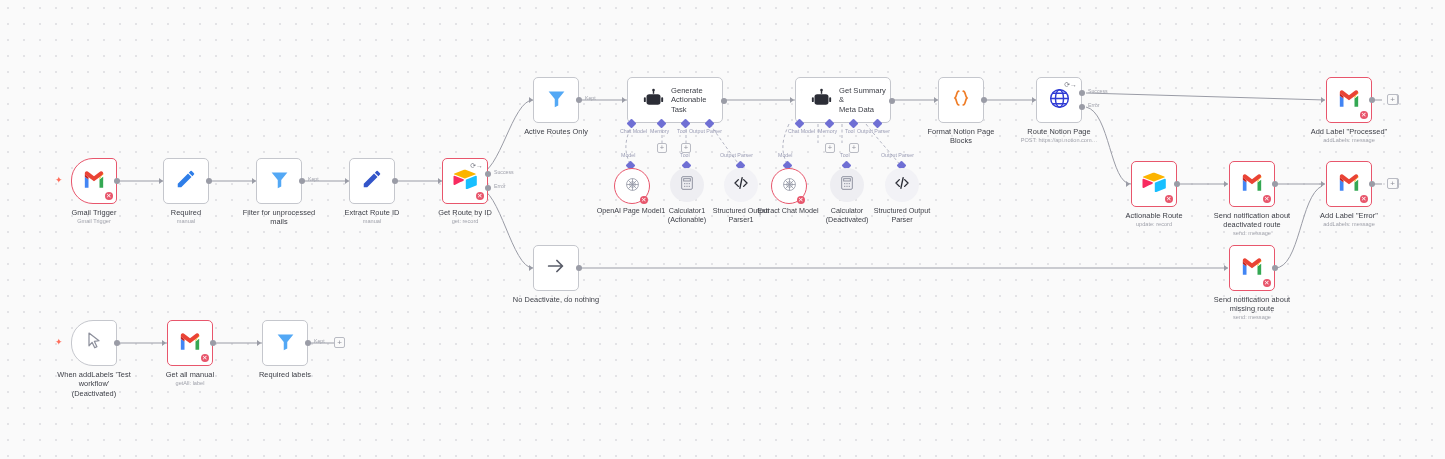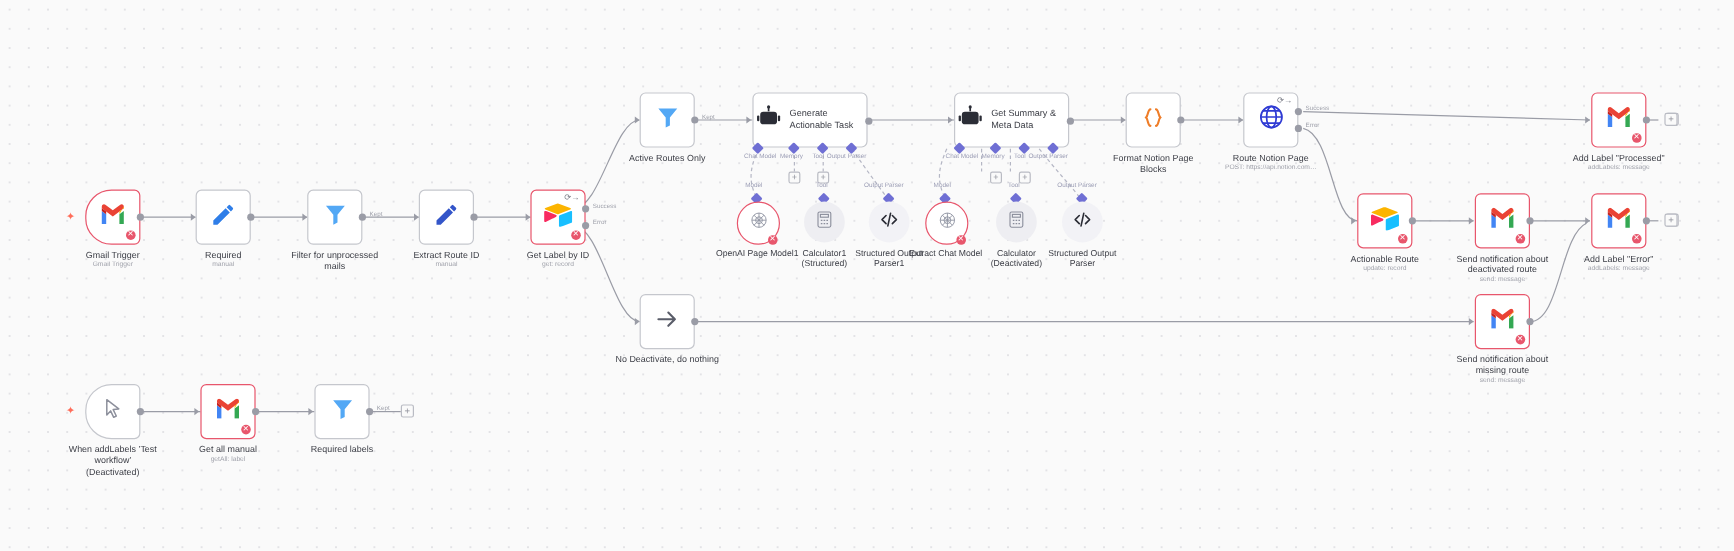--- a/index.html
+++ b/index.html
@@ -19,21 +19,21 @@
   
   .node{position:absolute;}
   .nbox{
     position:absolute;width:46px;height:46px;box-sizing:border-box;
     background:#fff;border:1px solid #c5c7cd;border-radius:5px;
     display:flex;align-items:center;justify-content:center;
   }
   .nbox.err{border:1.3px solid #e8566c;}
   .nbox.trig{border-radius:22px 5px 5px 22px;width:46px;}
   .nbox.trig.err{border:1.3px solid #e8566c;}
-  .nbox.wide{width:96px;height:46px;border-radius:5px;justify-content:flex-start;padding-left:2px;gap:7px;}
+  .nbox.wide{width:96px;height:46px;border-radius:5px;justify-content:flex-start;padding-left:15px;gap:7px;}
 
   .caption{
     position:absolute;text-align:center;color:#3b3d45;
     font-size:7.4px;line-height:9.4px;letter-spacing:.05px;
     width:150px;left:-52px;top:50px;white-space:pre-line;
   }
   .subcap{
     position:absolute;text-align:center;color:#a0a2ab;
     font-size:5.6px;line-height:7.6px;width:170px;left:-62px;
     white-space:nowrap;overflow:hidden;text-overflow:ellipsis;
@@ -226,21 +226,21 @@
           <path d="M10.6 11.7l-2.8 1.3-.3.1-5.8 2.8c-.5.3-1.2-.1-1.2-.7V7.7c0-.2.1-.4.3-.6l.3-.2.4-.1a1 1 0 0 1 .6.1l8.4 3.3c.5.2.5.9.1 1.1z" fill="#f82b60"></path>
         </svg>
       </span>
       <div class="retry">⟳→</div>
       <div class="errbadge">✕</div>
     </div>
     <div class="port" style="left:43px;top:13px;"></div>
     <div class="portlabel" style="left:52px;top:11px;">Success</div>
     <div class="port" style="left:43px;top:27px;"></div>
     <div class="portlabel" style="left:52px;top:25px;">Error</div>
-    <div class="caption">Get Label by ID</div>
+    <div class="caption">Get Route by ID</div>
     <div class="subcap" style="top:60px;">get: record</div>
   </div>
 
   <div class="node" style="left:533px;top:77px;">
     <div class="inarrow" style="left:-4px;top:20px;"></div>
     <div class="nbox" style="left:0;top:0;">
       <span class="icon">
         <svg width="21" height="21" viewBox="0 0 24 24">
             <path d="M3 4h18l-7 8.5V20l-4 2v-9.5z" fill="#53a8f5"></path>
           </svg>
@@ -386,21 +386,21 @@
     <div class="scirc" style="left:0;top:2px;">
       <span class="icon">
         <svg width="16" height="16" viewBox="0 0 24 24" fill="none" stroke="#8b8e9c" stroke-width="1.4">
           <rect x="4" y="2.5" width="16" height="19" rx="2"></rect>
           <rect x="7" y="5.5" width="10" height="3.5"></rect>
           <path d="M7.5 13h2M11 13h2M14.5 13h2M7.5 17h2M11 17h2M14.5 17h2"></path>
         </svg>
       </span>
     </div>
     <div class="slabel">Calculator1
-(Structured)</div>
+(Actionable)</div>
   </div>
 
   <div class="subnode" style="left:724px;top:166px;">
     <div class="sdiamond" style="left:13px;top:-4px;"></div>
     <div class="conn-label" style="left:-4px;top:-14px;">Output Parser</div>
     <div class="scirc" style="left:0;top:2px;background:#f2f2f6;">
       <span class="icon">
         <svg width="18" height="18" viewBox="0 0 24 24" fill="none" stroke="#2b2d36" stroke-width="1.8" stroke-linecap="round" stroke-linejoin="round">
           <path d="M8.5 7.5L4 12l4.5 4.5M15.5 7.5L20 12l-4.5 4.5M13.5 5l-3 14"></path>
         </svg>

